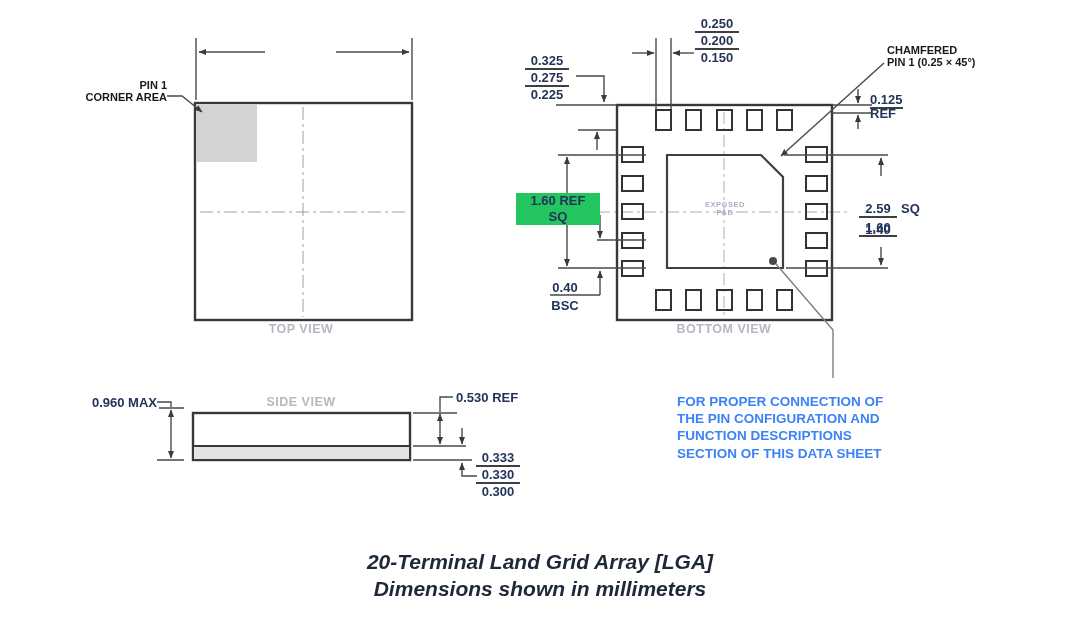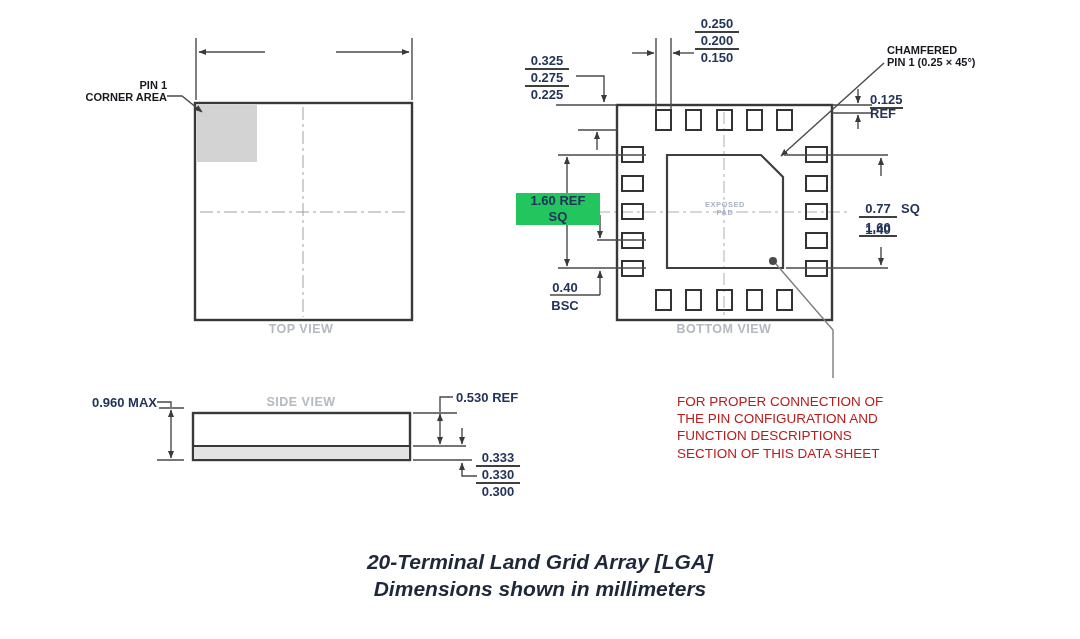--- a/index.html
+++ b/index.html
@@ -10,21 +10,21 @@
   
   .dim{font-weight:bold;font-size:13px;color:#233459;}
   .stack .row{line-height:15px;height:17px;white-space:nowrap;}
   .stack .num{display:inline-block;min-width:44px;text-align:center;}
   .ul{border-bottom:2px solid #3f3f3f;}
   .suf{margin-left:4px;}
   .stack-wide .row{height:21px;}
   .lbl{font-weight:bold;font-size:11px;color:#16181d;line-height:12px;white-space:nowrap;}
   .viewlbl{font-weight:bold;font-size:12.5px;color:#b4b9c2;letter-spacing:.5px;text-align:center;}
   .epadlbl{font-weight:bold;font-size:7.5px;color:#a9b2c5;line-height:8px;text-align:center;letter-spacing:.5px;}
-  .note{font-weight:normal;font-size:13.5px;color:#b91c1c;line-height:17.2px;white-space:nowrap;}
+  .note{font-weight:bold;font-size:13.5px;color:#3b82f6;line-height:17.2px;white-space:nowrap;}
   .caption{font-style:italic;font-weight:bold;font-size:21px;color:#1e2838;text-align:center;line-height:27px;}
   .bgw{background:#22c55e;}
   .ctr{text-align:center;}
   .rgt{text-align:right;}
 </style>
 </head>
 <body>
 
 <div id="canvas">
 
@@ -162,21 +162,21 @@
   <div>PIN 1 (0.25 × 45°)</div>
 </div>
 
 <div class="abs dim" style="left:870px;top:93px;line-height:14px;">
   <div><span class="ul">0.125</span></div>
   <div>REF</div>
 </div>
 
 <div class="abs dim stack stack-wide" style="left:859px;top:180px;">
   <div class="row"><span class="num ul" style="min-width:38px;margin-top:40px;">1.60</span></div>
-  <div class="row"><span class="num ul" style="min-width:38px;">0.77</span><span class="suf">SQ</span></div>
+  <div class="row"><span class="num ul" style="min-width:38px;">2.59</span><span class="suf">SQ</span></div>
   <div class="row"><span class="num" style="min-width:38px;">1.40</span></div>
 </div>
 
 <div class="abs epadlbl" style="left:695px;top:201px;width:60px;">
   <div>EXPOSED</div>
   <div>PAD</div>
 </div>
 
 <div class="abs viewlbl" style="left:659px;top:322px;width:130px;">BOTTOM VIEW</div>
 

